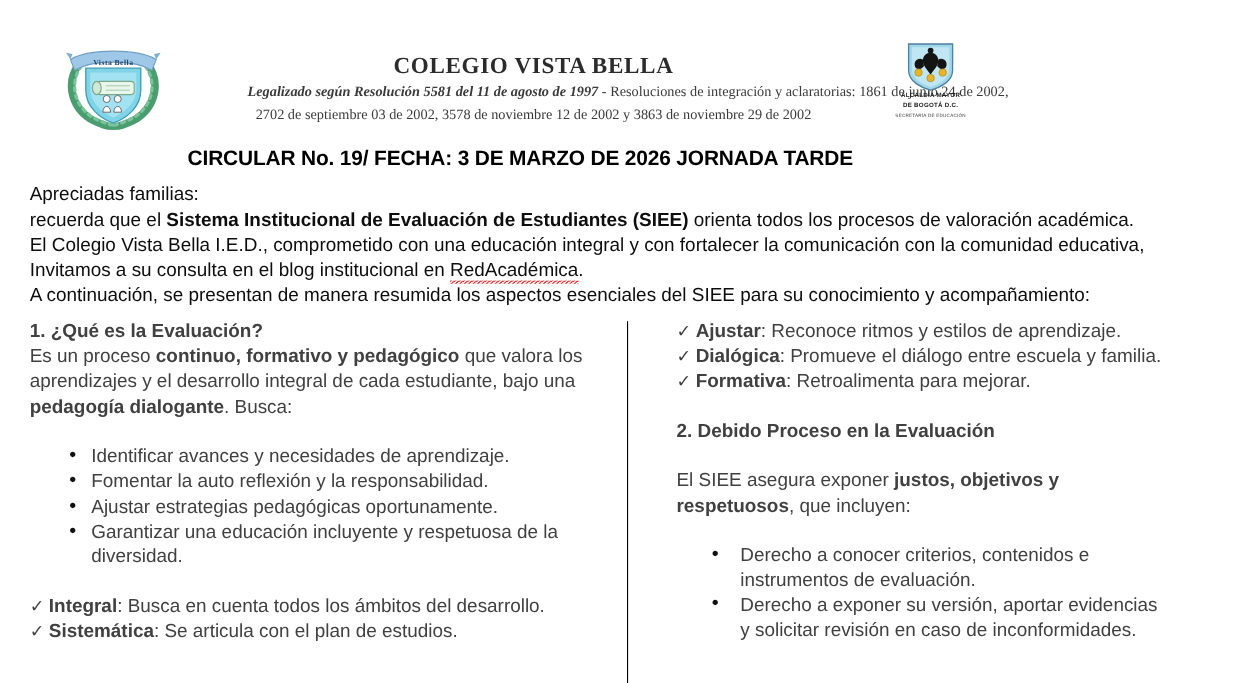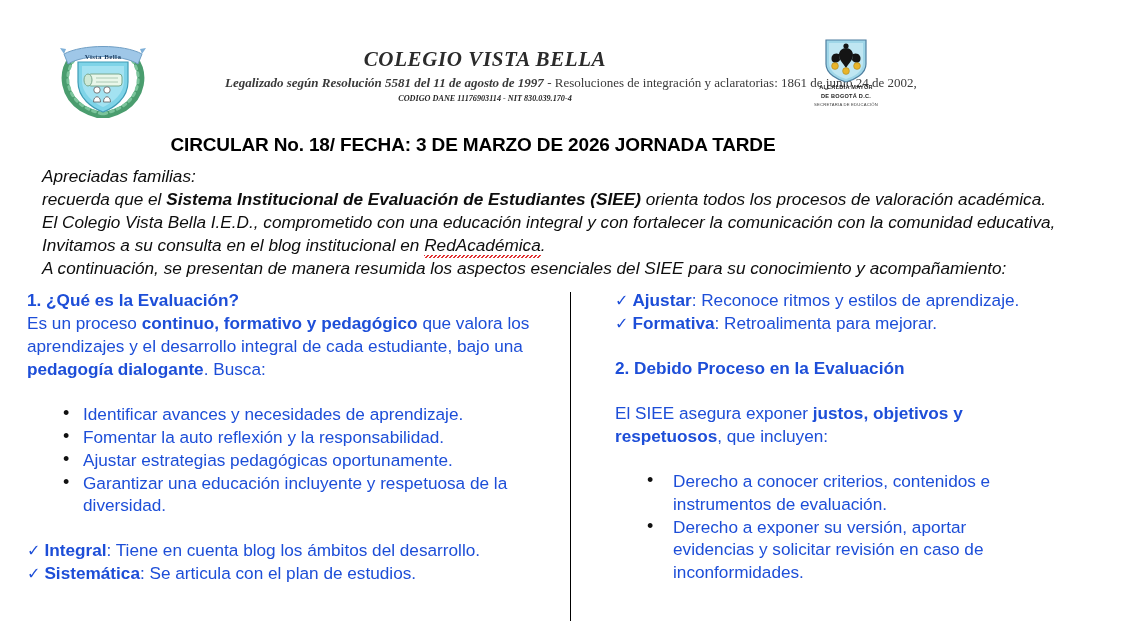--- a/index.html
+++ b/index.html
@@ -40,21 +40,20 @@
 
   .header-center {
     position: absolute;
     left: 225px;
     top: 48px;
     width: 520px;
     text-align: center;
   }
   .school-name {
     font-family: "Liberation Serif", serif;
-    font-style: italic;
     font-weight: bold;
     font-size: 21px;
     letter-spacing: 0.6px;
     color: #2b2b2b;
     line-height: 1.08;
     white-space: nowrap;
   }
   .school-sub {
     font-family: "Liberation Serif", serif;
     font-style: italic;
@@ -121,26 +120,25 @@
     font-size: 19px;
     font-weight: bold;
     letter-spacing: -0.15px;
     color: #000;
     margin: 16px 0 0 0;
     padding: 0 20px;
   }
 
   
   .intro {
-    margin: 9px 0 0 15px;
+    margin: 9px 0 0 0;
     padding: 0 26px 0 27px;
     font-size: 17.2px;
     line-height: 1.33;
     color: #0d0d0d;
-    font-style: italic;
   }
   .intro p {
     margin: 0;
     white-space: nowrap;
   }
   .intro b { font-weight: bold; }
 
   .spellerr {
     position: relative;
     display: inline-block;
@@ -180,21 +178,21 @@
     margin: 3px 0 0 10px;
   }
   .col-right {
     flex: 1 1 auto;
     padding-left: 44px;
   }
 
   .col-left, .col-right {
     font-size: 17.2px;
     line-height: 1.33;
-    color: #1d4ed8;
+    color: #404040;
   }
   .col-left p, .col-right p { margin: 0; }
   .col-left b, .col-right b { font-weight: bold; }
 
   .heading {
     font-weight: bold;
     font-size: 17.2px;
   }
   .spacer-md { height: 22px; }
 
@@ -271,21 +269,21 @@
           <path d="M12 20 L8 14 L14 15 Z" fill="#7fb0d8"></path>
           <path d="M90 20 L94 14 L88 15 Z" fill="#7fb0d8"></path>
           <text x="51" y="25" font-family="Liberation Serif, serif" font-size="7" font-weight="bold" fill="#1e3f63" text-anchor="middle" letter-spacing="0.4">Vista Bella</text>
         </g>
       </svg>
     </div>
 
     <div class="header-center">
       <div class="school-name">COLEGIO VISTA BELLA</div>
       <div class="legal-line"><span class="legal-em">Legalizado según Resolución 5581 del 11 de agosto de 1997</span><span> - Resoluciones de integración y aclaratorias: 1861 de junio 24 de 2002,</span></div>
-      <div class="legal-code">CODIGO DANE 11176903114 - NIT 830.039.170-4</div>
+      <div class="legal-line">2702 de septiembre 03 de 2002, 3578 de noviembre 12 de 2002 y 3863 de noviembre 29 de 2002</div>
     </div>
 
     <div class="crest-right">
       <div class="shield-wrap">
         <svg viewBox="0 0 52 46" width="52" height="46" aria-hidden="true">
           <path d="M6 2 L46 2 L46 26 C46 36, 34 42, 26 44 C18 42, 6 36, 6 26 Z" fill="#9fd6e8" stroke="#4f7fa0" stroke-width="1.2"></path>
           <path d="M9 5 L43 5 L43 25 C43 34, 33 39, 26 41 C19 39, 9 34, 9 25 Z" fill="#bfe6f2"></path>
 
           <g fill="#141414">
             <path d="M26 10 C22 10, 19 13, 19 17 C19 22, 23 25, 26 30 C29 25, 33 22, 33 17 C33 13, 30 10, 26 10 Z"></path>
@@ -300,21 +298,21 @@
             <circle cx="37" cy="28" r="3.4"></circle>
           </g>
         </svg>
       </div>
       <div class="alcaldia-line1">ALCALDÍA MAYOR</div>
       <div class="alcaldia-line1">DE BOGOTÁ D.C.</div>
       <div class="alcaldia-line2">SECRETARÍA DE EDUCACIÓN</div>
     </div>
   </div>
 
-  <div class="circular-title">CIRCULAR No. 18/ FECHA: 3 DE MARZO DE 2026 JORNADA TARDE</div>
+  <div class="circular-title">CIRCULAR No. 19/ FECHA: 3 DE MARZO DE 2026 JORNADA TARDE</div>
 
   <div class="intro">
     <p>Apreciadas familias:</p>
     <p><span>recuerda que el </span><b>Sistema Institucional de Evaluación de Estudiantes (SIEE)</b><span> orienta todos los procesos de valoración académica.</span></p>
     <p>El Colegio Vista Bella I.E.D., comprometido con una educación integral y con fortalecer la comunicación con la comunidad educativa,</p>
     <p><span>Invitamos a su consulta en el blog institucional en </span><span class="spellerr">RedAcadémica</span><span>.</span></p>
     <p>A continuación, se presentan de manera resumida los aspectos esenciales del SIEE para su conocimiento y acompañamiento:</p>
   </div>
 
   <div class="columns">
@@ -327,28 +325,29 @@
 
       <ul class="doc-list">
         <li>Identificar avances y necesidades de aprendizaje.</li>
         <li>Fomentar la auto reflexión y la responsabilidad.</li>
         <li>Ajustar estrategias pedagógicas oportunamente.</li>
         <li>Garantizar una educación incluyente y respetuosa de la diversidad.</li>
       </ul>
 
       <div class="spacer-md"></div>
 
-      <p class="check-item"><span class="check-mark">✓</span><b>Integral</b><span>: Tiene en cuenta blog los ámbitos del desarrollo.</span></p>
+      <p class="check-item"><span class="check-mark">✓</span><b>Integral</b><span>: Busca en cuenta todos los ámbitos del desarrollo.</span></p>
       <p class="check-item"><span class="check-mark">✓</span><b>Sistemática</b><span>: Se articula con el plan de estudios.</span></p>
     </div>
 
     <div class="col-divider"></div>
 
     <div class="col-right">
       <p class="check-item"><span class="check-mark">✓</span><b>Ajustar</b><span>: Reconoce ritmos y estilos de aprendizaje.</span></p>
+      <p class="check-item"><span class="check-mark">✓</span><b>Dialógica</b><span>: Promueve el diálogo entre escuela y familia.</span></p>
       <p class="check-item"><span class="check-mark">✓</span><b>Formativa</b><span>: Retroalimenta para mejorar.</span></p>
 
       <div class="spacer-md"></div>
 
       <p class="heading">2. Debido Proceso en la Evaluación</p>
 
       <div class="spacer-md"></div>
 
       <p><span>El SIEE asegura exponer </span><b>justos, objetivos y respetuosos</b><span>, que incluyen:</span></p>
 

